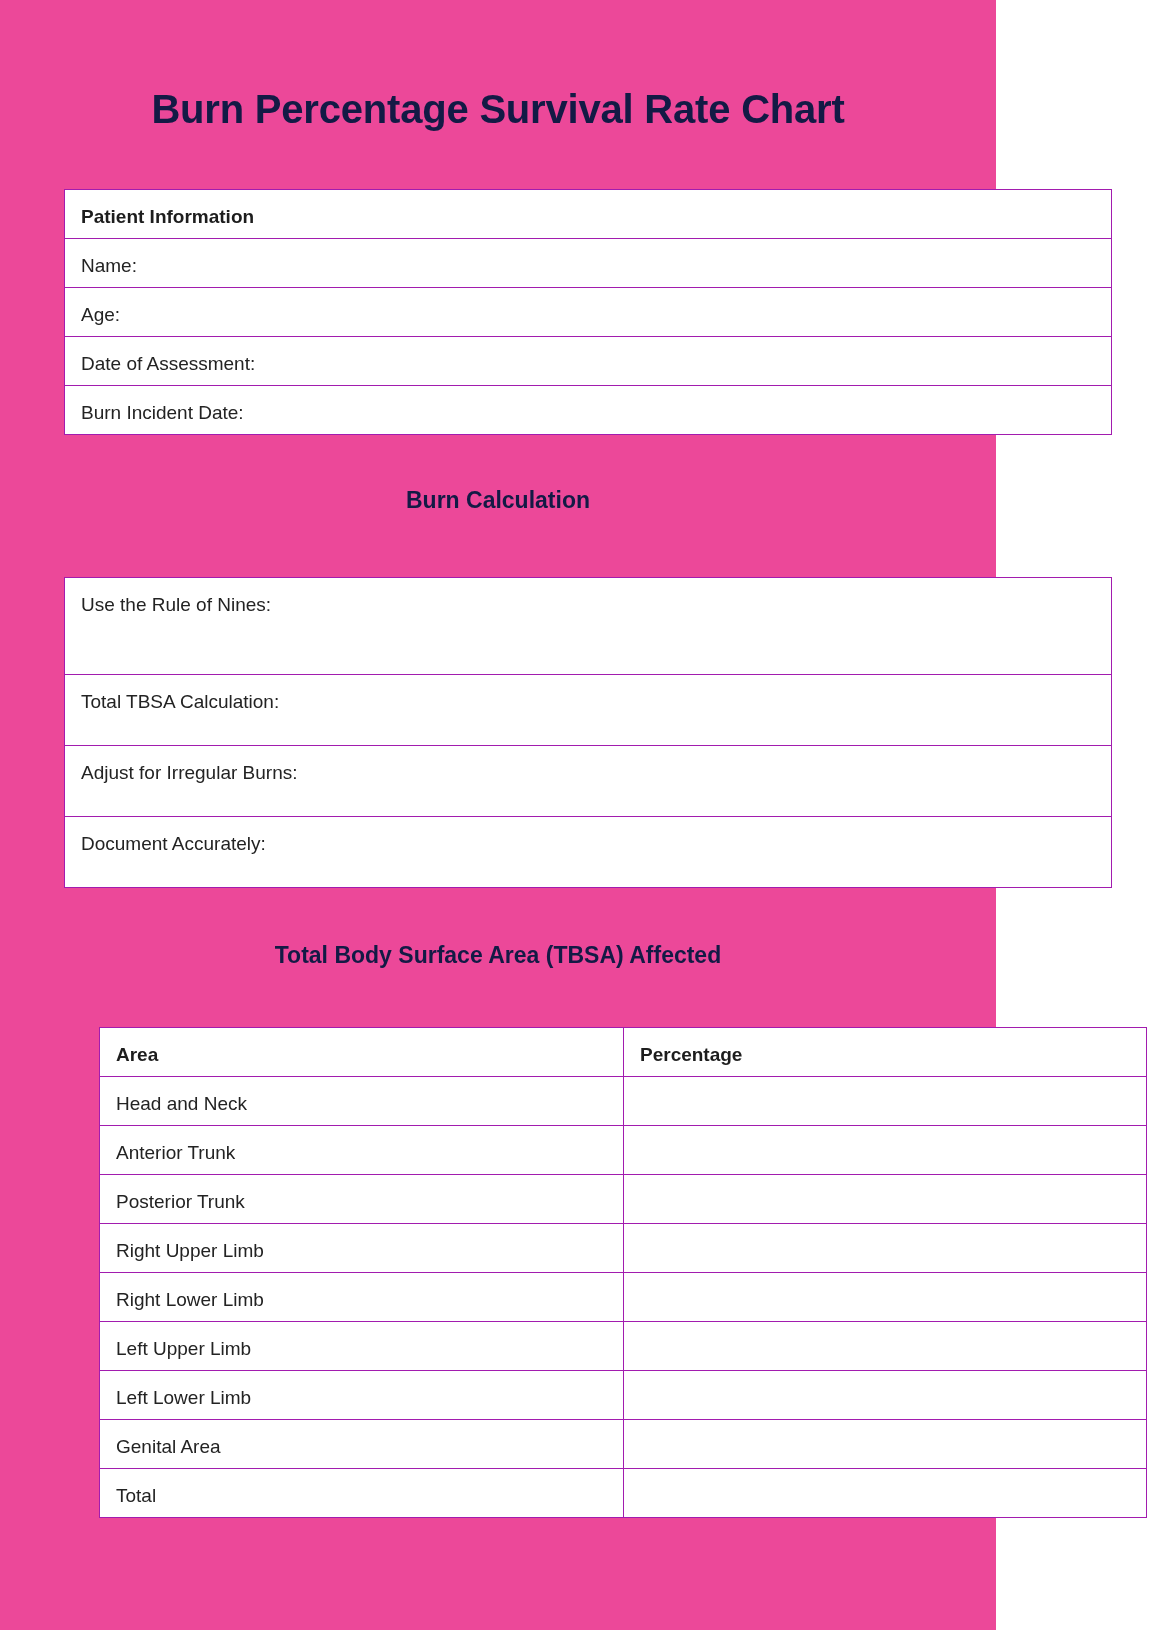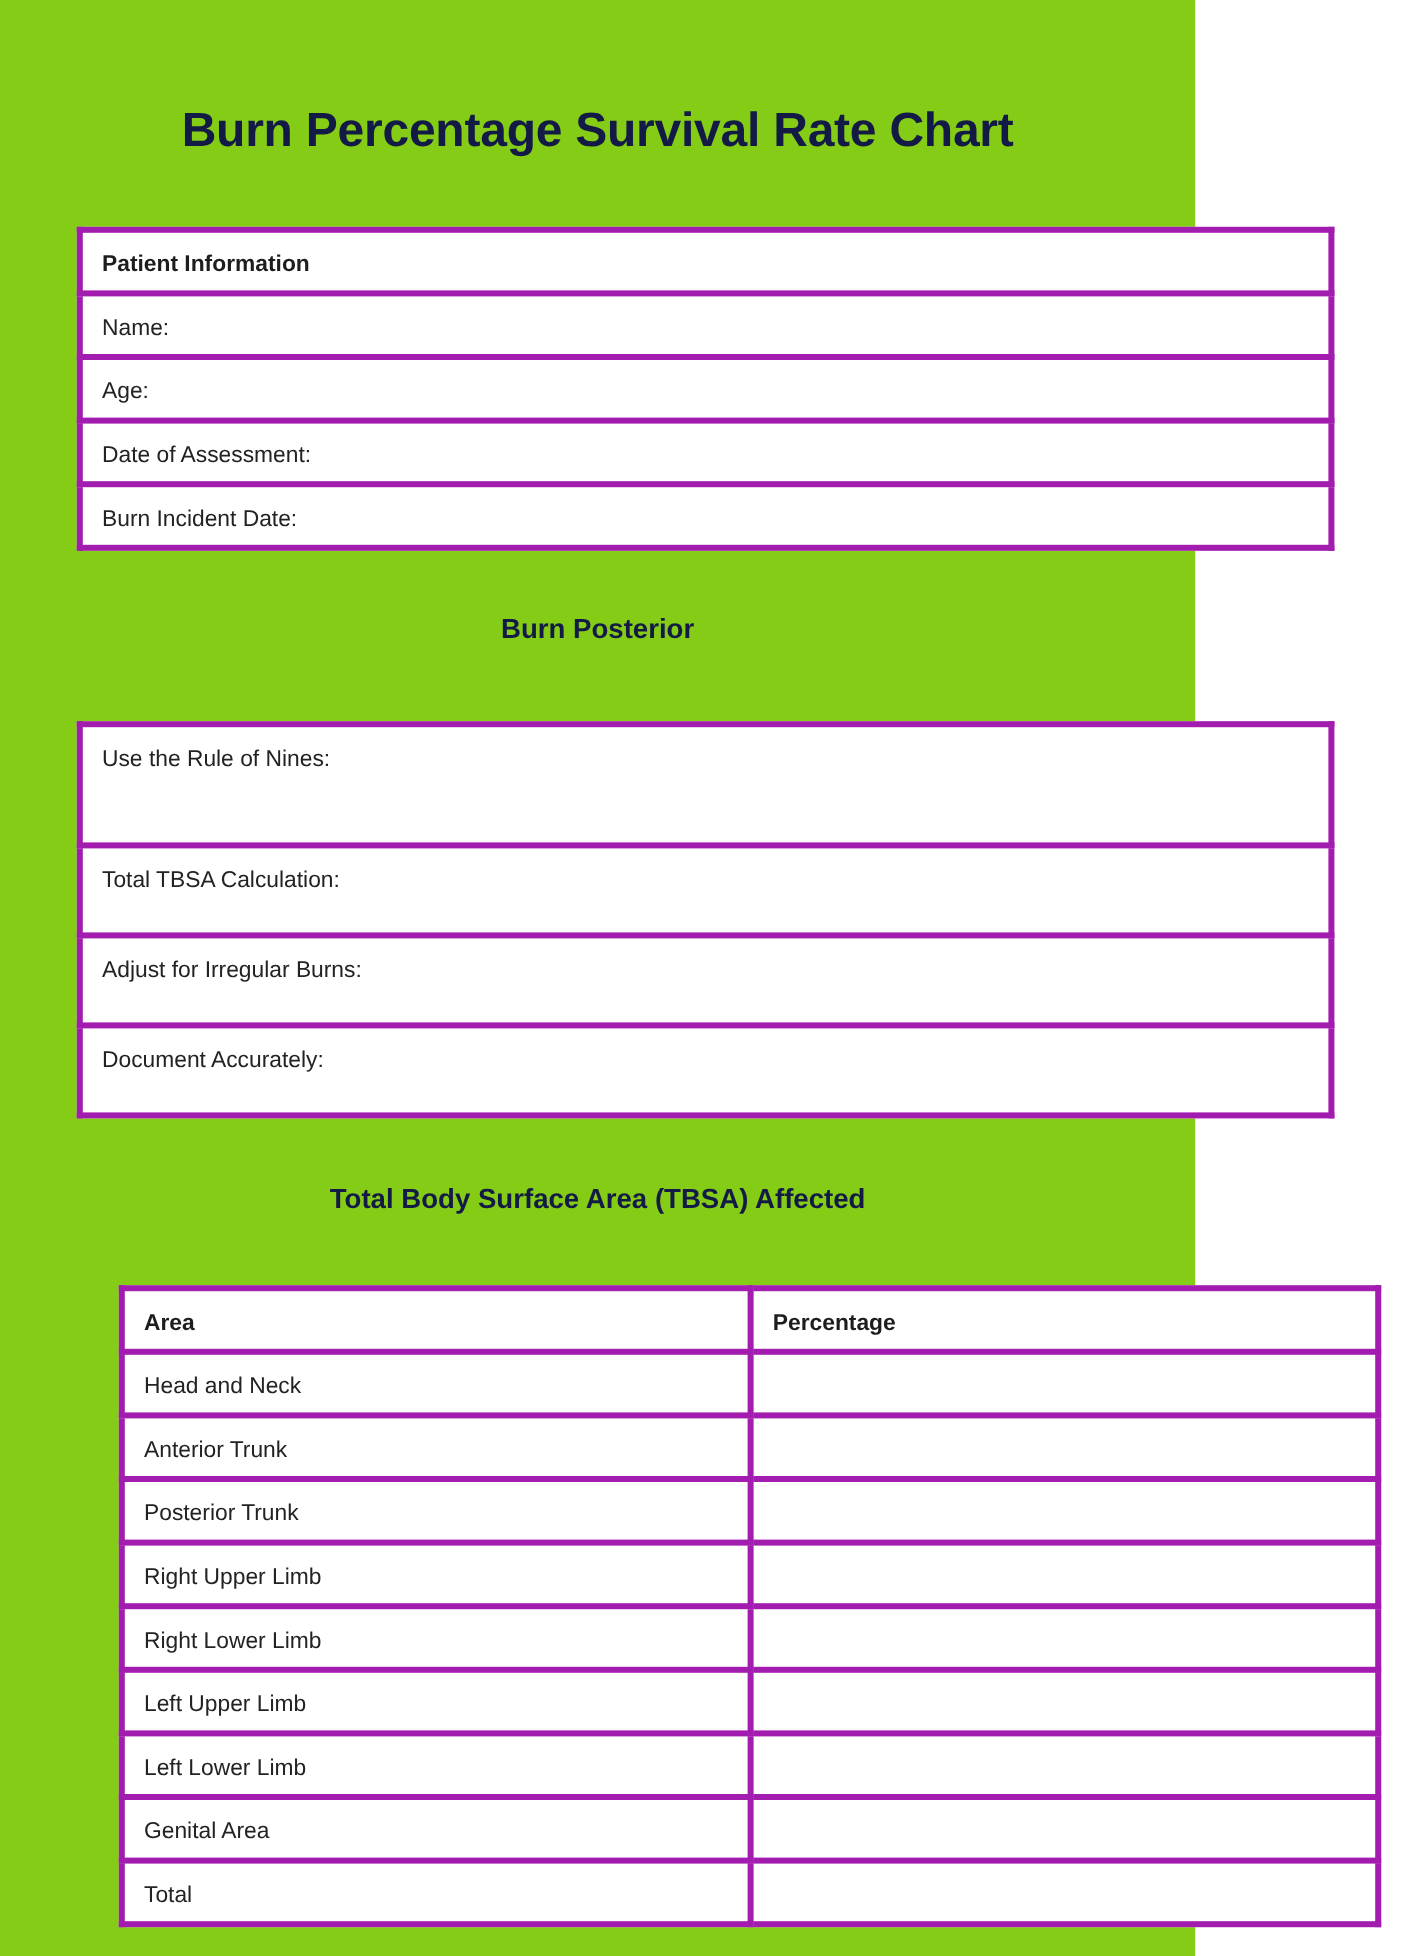--- a/index.html
+++ b/index.html
@@ -14,21 +14,21 @@
     font-family: "Liberation Sans", "DejaVu Sans", sans-serif;
     color: #232323;
     -webkit-font-smoothing: antialiased;
   }
 
   .page {
     width: 996px;
     min-height: 1630px;
     box-sizing: border-box;
     padding: 0 64px;
-    background: #84cc16;
+    background: #ec4899;
     position: relative;
   }
 
   
   .doc-title {
     margin: 0;
     padding-top: 86px;
     text-align: center;
     font-size: 40px;
     line-height: 1.18;
@@ -55,21 +55,21 @@
     table-layout: fixed;
     background: #ffffff;
     border: 1px solid #e6e6e8;
   }
   .table-wrap.patient  { padding-top: 56px; }
   .table-wrap.instructions { padding-top: 62px; }
   .table-wrap.tbsa { padding-top: 58px; margin-left: 35px; }
 
   .form-table td,
   .form-table th {
-    border: 5px solid #a21caf;
+    border: 1px solid #a21caf;
     text-align: left;
     vertical-align: top;
     padding: 14px 16px 0 16px;
     font-size: 19px;
     line-height: 1.35;
     color: #232323;
     font-weight: normal;
     background: #ffffff;
   }
   .form-table th,
@@ -112,21 +112,21 @@
         <tr class="h-std">
           <td>Date of Assessment:</td>
         </tr>
         <tr class="h-std">
           <td>Burn Incident Date:</td>
         </tr>
       </tbody>
     </table>
   </div>
 
-  <h2 class="section-heading assessment">Burn Posterior</h2>
+  <h2 class="section-heading assessment">Burn Calculation</h2>
 
   <div class="table-wrap instructions">
     <table class="form-table">
       <tbody>
         <tr class="h-tall">
           <td>Use the Rule of Nines:</td>
         </tr>
         <tr class="h-mid">
           <td>Total TBSA Calculation:</td>
         </tr>

